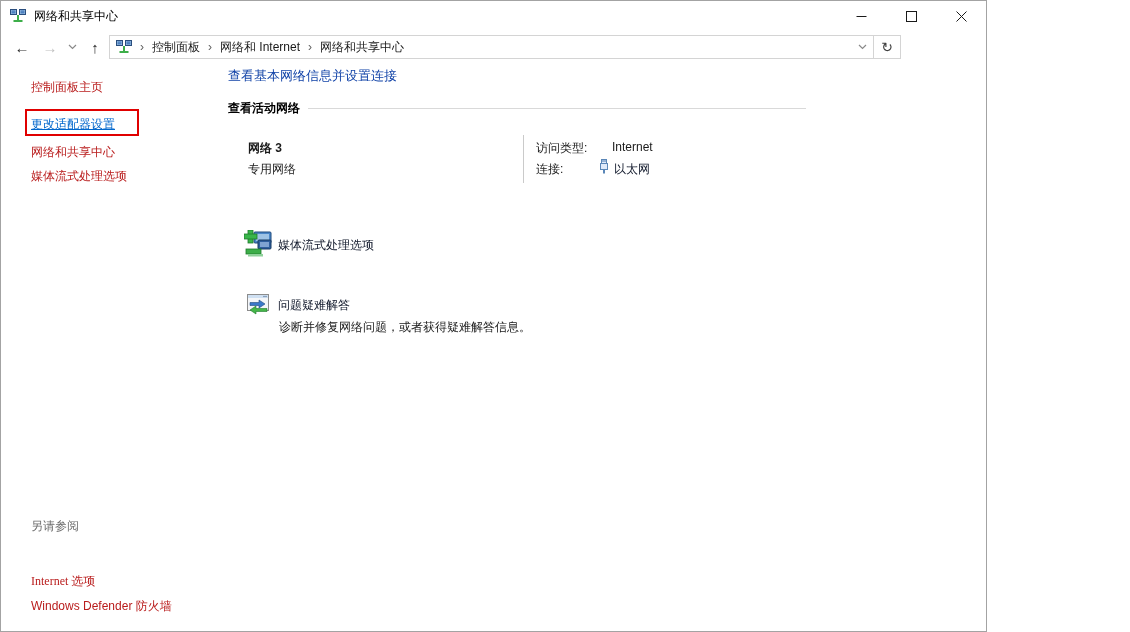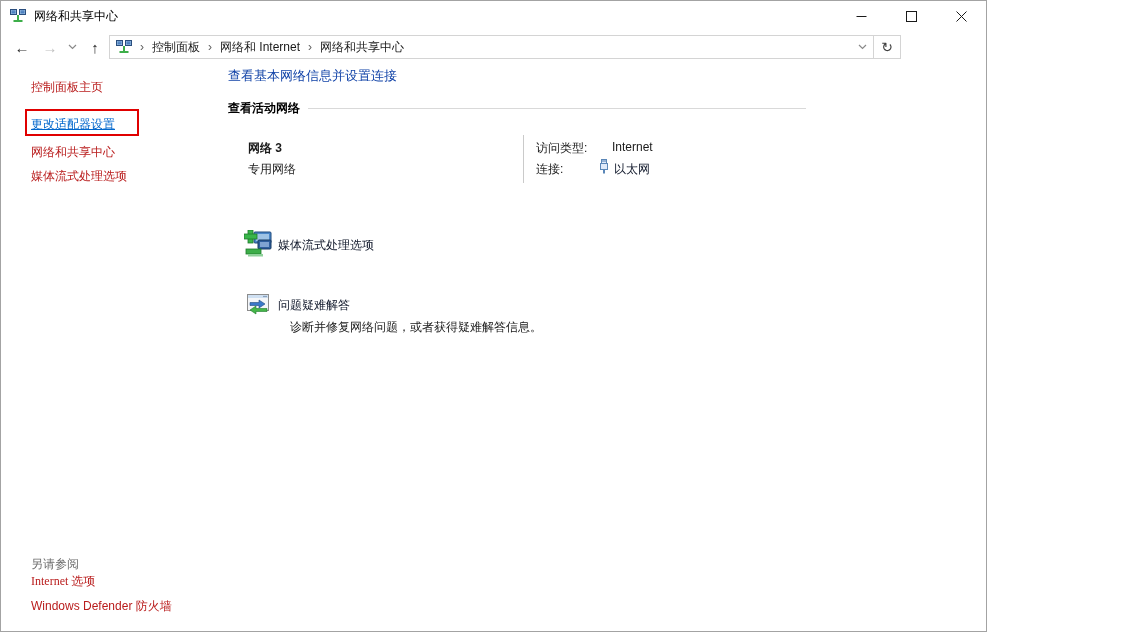--- a/index.html
+++ b/index.html
@@ -135,21 +135,21 @@
       </div>
 
     </div>
 
     <div class="side-item" style="top:78px;">控制面板主页</div>
     <div class="annotation-box"></div>
     <div class="side-item side-link" style="top:115px;">更改适配器设置</div>
     <div class="side-item" style="top:143px;">网络和共享中心</div>
     <div class="side-item" style="top:167px;">媒体流式处理选项</div>
 
-    <div class="side-item see-also-header" style="top:555px;">另请参阅</div>
+    <div class="side-item see-also-header" style="top:517px;">另请参阅</div>
     <div class="side-item" style="top:572px;font-family:Liberation Serif, serif;">Internet 选项</div>
     <div class="side-item" style="top:597px;">Windows Defender 防火墙</div>
 
     <div class="main-heading">查看基本网络信息并设置连接</div>
 
     <div class="section-row" style="top:99px;">
       <span class="sec-title">查看活动网络</span>
       <span class="sec-line"></span>
     </div>
 
@@ -184,16 +184,16 @@
 
     <svg class="task-icon" style="left:246px;top:293px;" width="23" height="21" viewBox="0 0 23 21">
       <rect x="0.5" y="0.5" width="21" height="16" fill="#f4f6f9" stroke="#8c8c8c"></rect>
       <rect x="1" y="1" width="20" height="3" fill="#cfe0f2"></rect>
       <circle cx="17" cy="2.5" r="0.8" fill="#6f88a8"></circle>
       <circle cx="19" cy="2.5" r="0.8" fill="#6f88a8"></circle>
       <path d="M3 8.5 h9 v-2.5 l6 4 -6 4 v-2.5 h-9 z" fill="#3a78c9" stroke="#1f4a7d" stroke-width="0.6"></path>
       <path d="M20 14.5 h-11 v-2.5 l-6 4 6 4 v-2.5 h11 z" fill="#45b649" stroke="#1e7a2c" stroke-width="0.6"></path>
     </svg>
     <div class="txt link" style="left:277px;top:296px;">问题疑难解答</div>
-    <div class="txt desc" style="left:289px;top:318px;">诊断并修复网络问题，或者获得疑难解答信息。</div>
+    <div class="txt desc" style="left:278px;top:318px;">诊断并修复网络问题，或者获得疑难解答信息。</div>
 
   </div>
 </div>
 
 </body></html>

